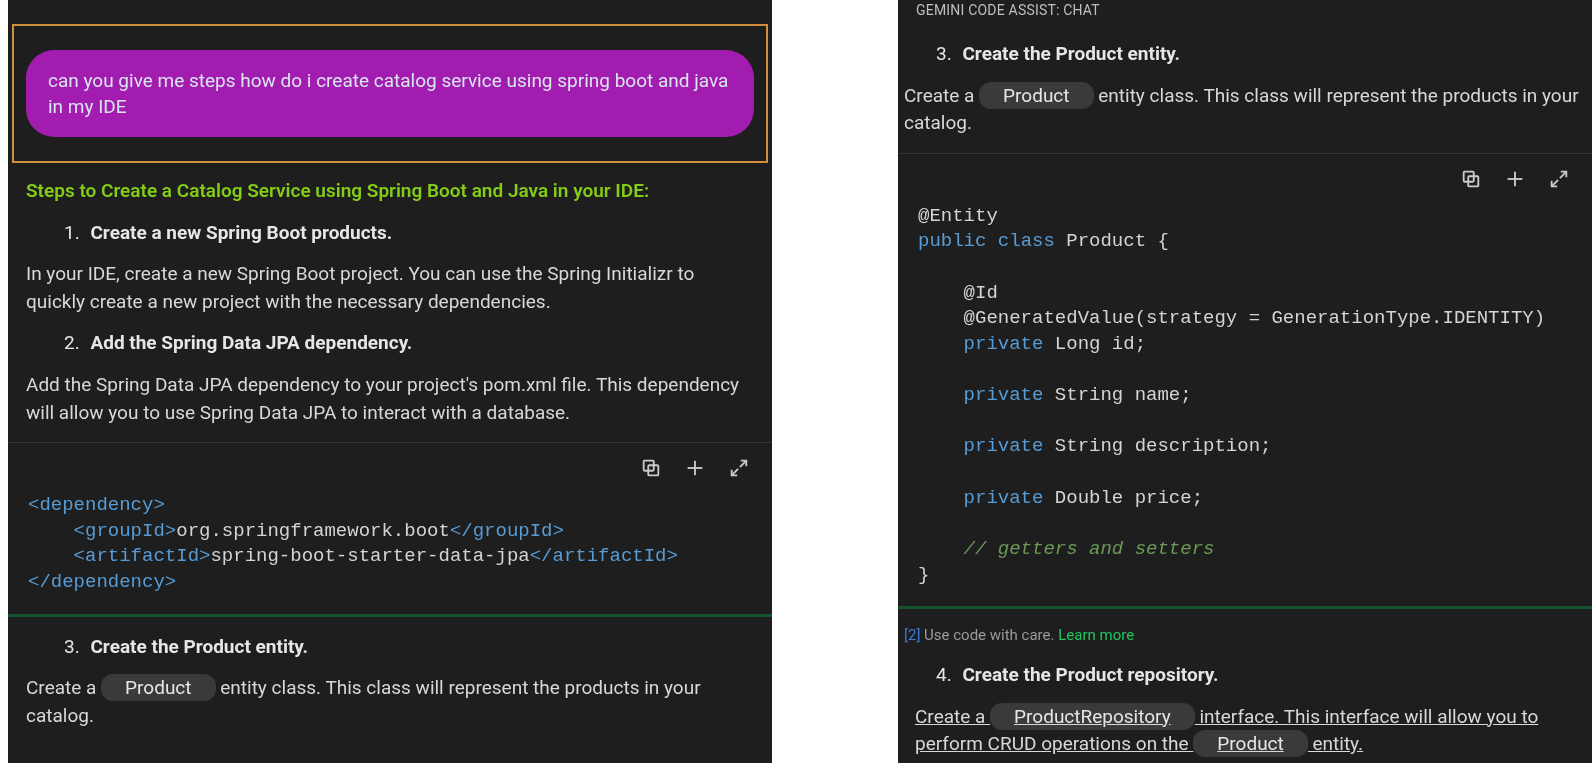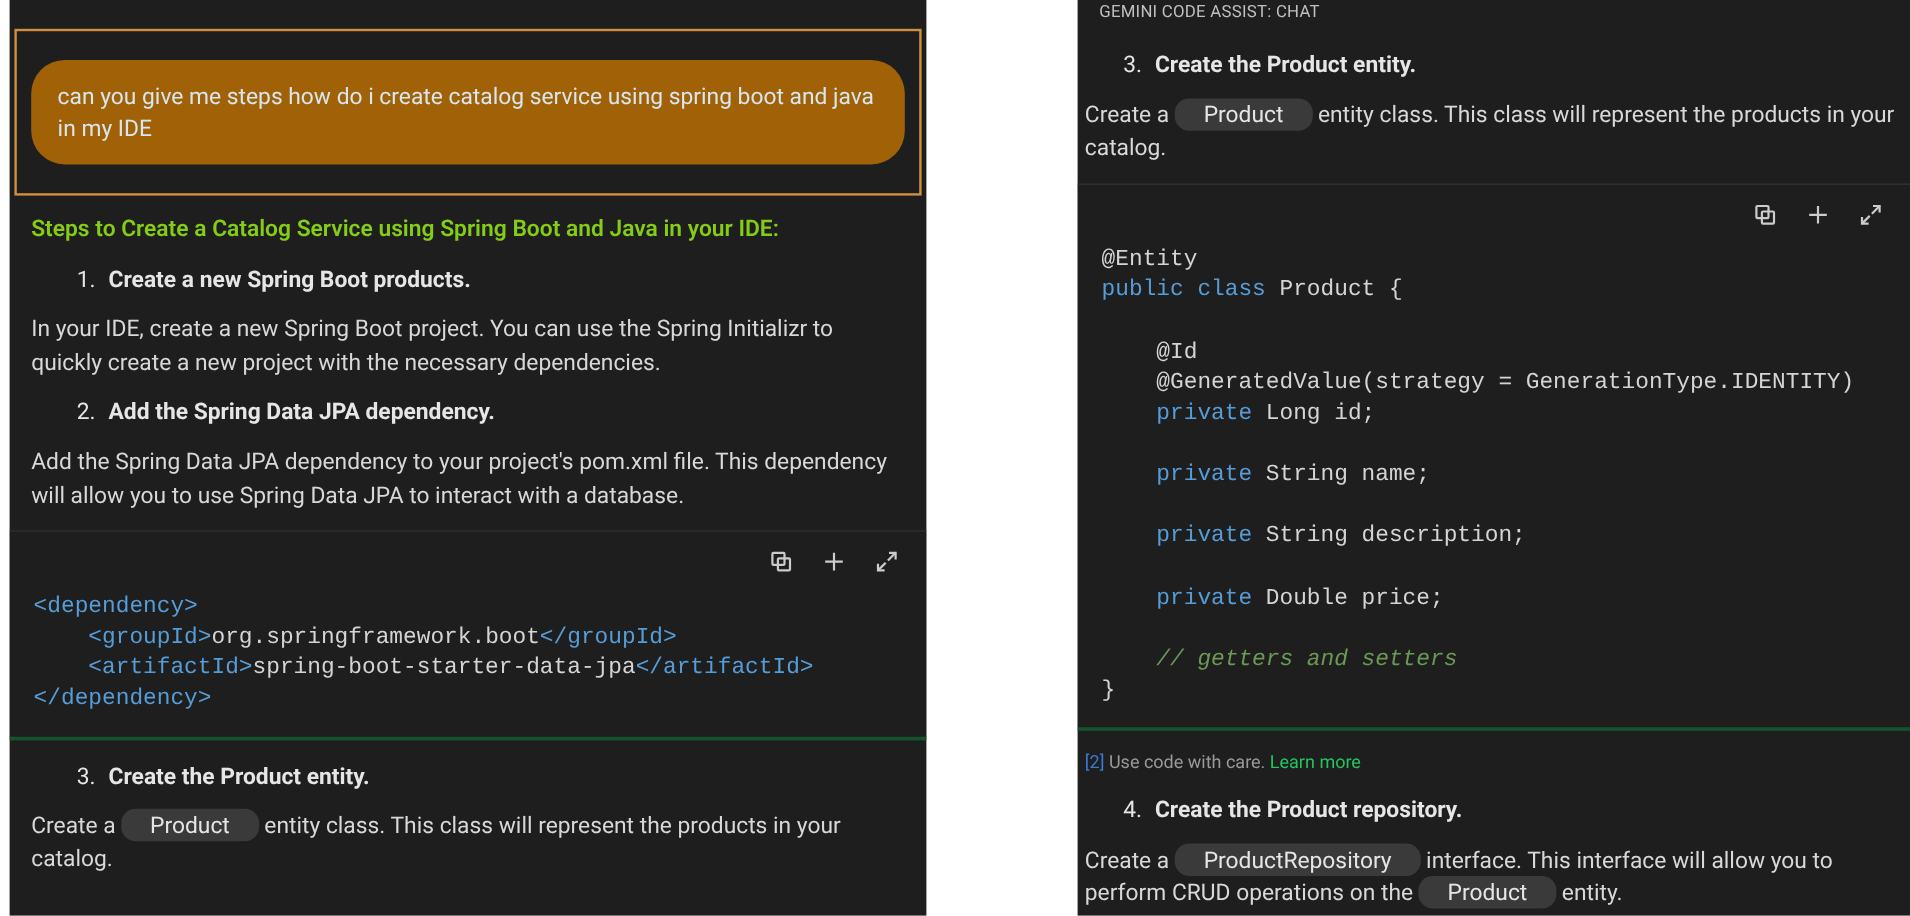--- a/index.html
+++ b/index.html
@@ -28,21 +28,21 @@
     width: 694px;
     height: 763px;
   }
   .highlight-box {
     border: 2px solid #d18f3f;
     margin: 24px 4px 8px 4px;
     border-radius: 0px;
     padding: 2px;
   }
   .user-bubble {
-    background: #a16207;
+    background: #a21caf;
     color: #d8e6ef;
     border-radius: 28px;
     padding: 18px 22px;
     margin: 22px 10px 22px 10px;
     font-size: 19px;
     line-height: 1.35;
   }
   .assistant {
     padding: 0 18px 18px 18px;
     font-size: 19px;
@@ -250,17 +250,17 @@
     <div class="caution">
       <span class="ref">[2]</span><span> Use code with care. </span><span class="learn">Learn more</span>
     </div>
 
     <ol>
       <li style="margin-left:32px;">
         <span class="num">4.</span>
         <span class="title">Create the Product repository.</span>
       </li>
     </ol>
-    <p style="margin-left:0;">
+    <p style="margin-left:11px;text-decoration:underline;">
       <span>Create a </span><code class="inline">ProductRepository</code><span> interface. This interface will allow you to perform CRUD operations on the </span><code class="inline">Product</code><span> entity.</span>
     </p>
   </div>
 </div>
 
 </body></html>

